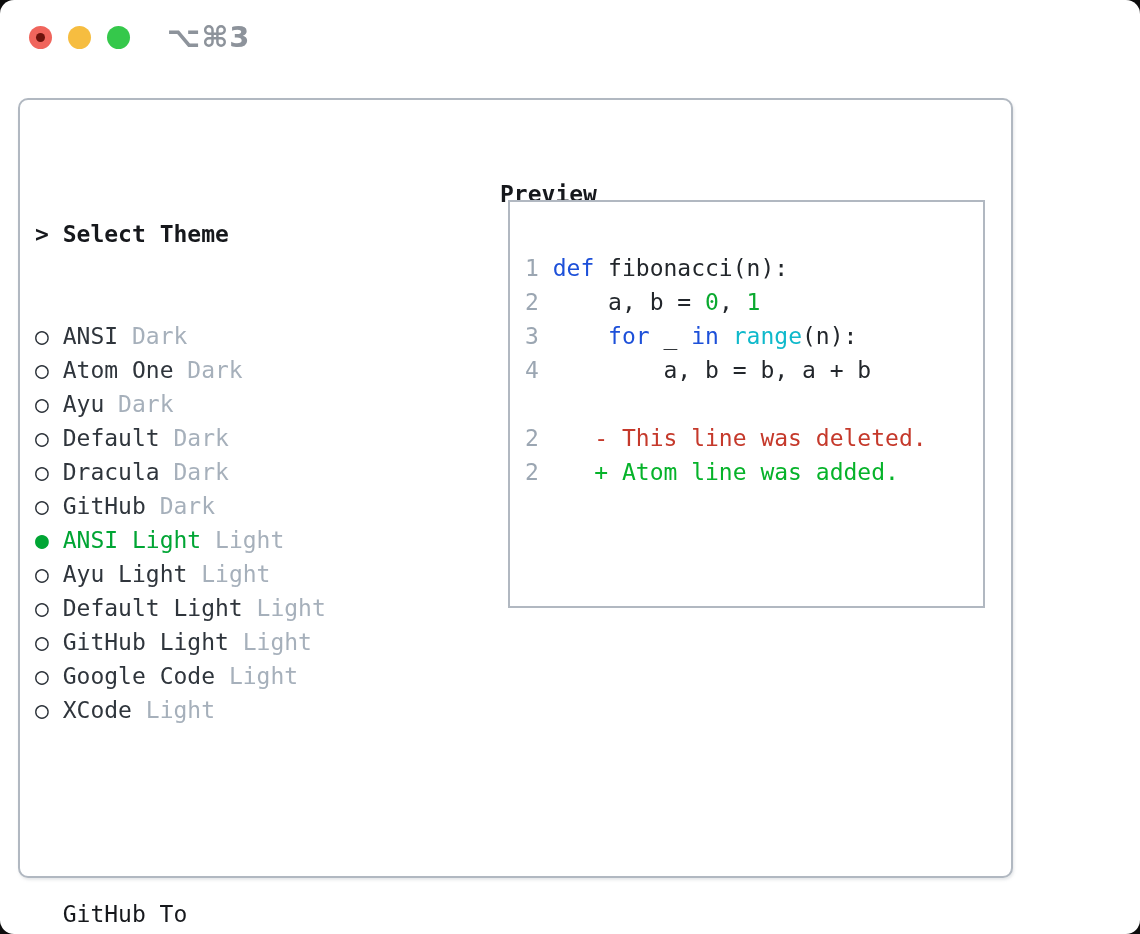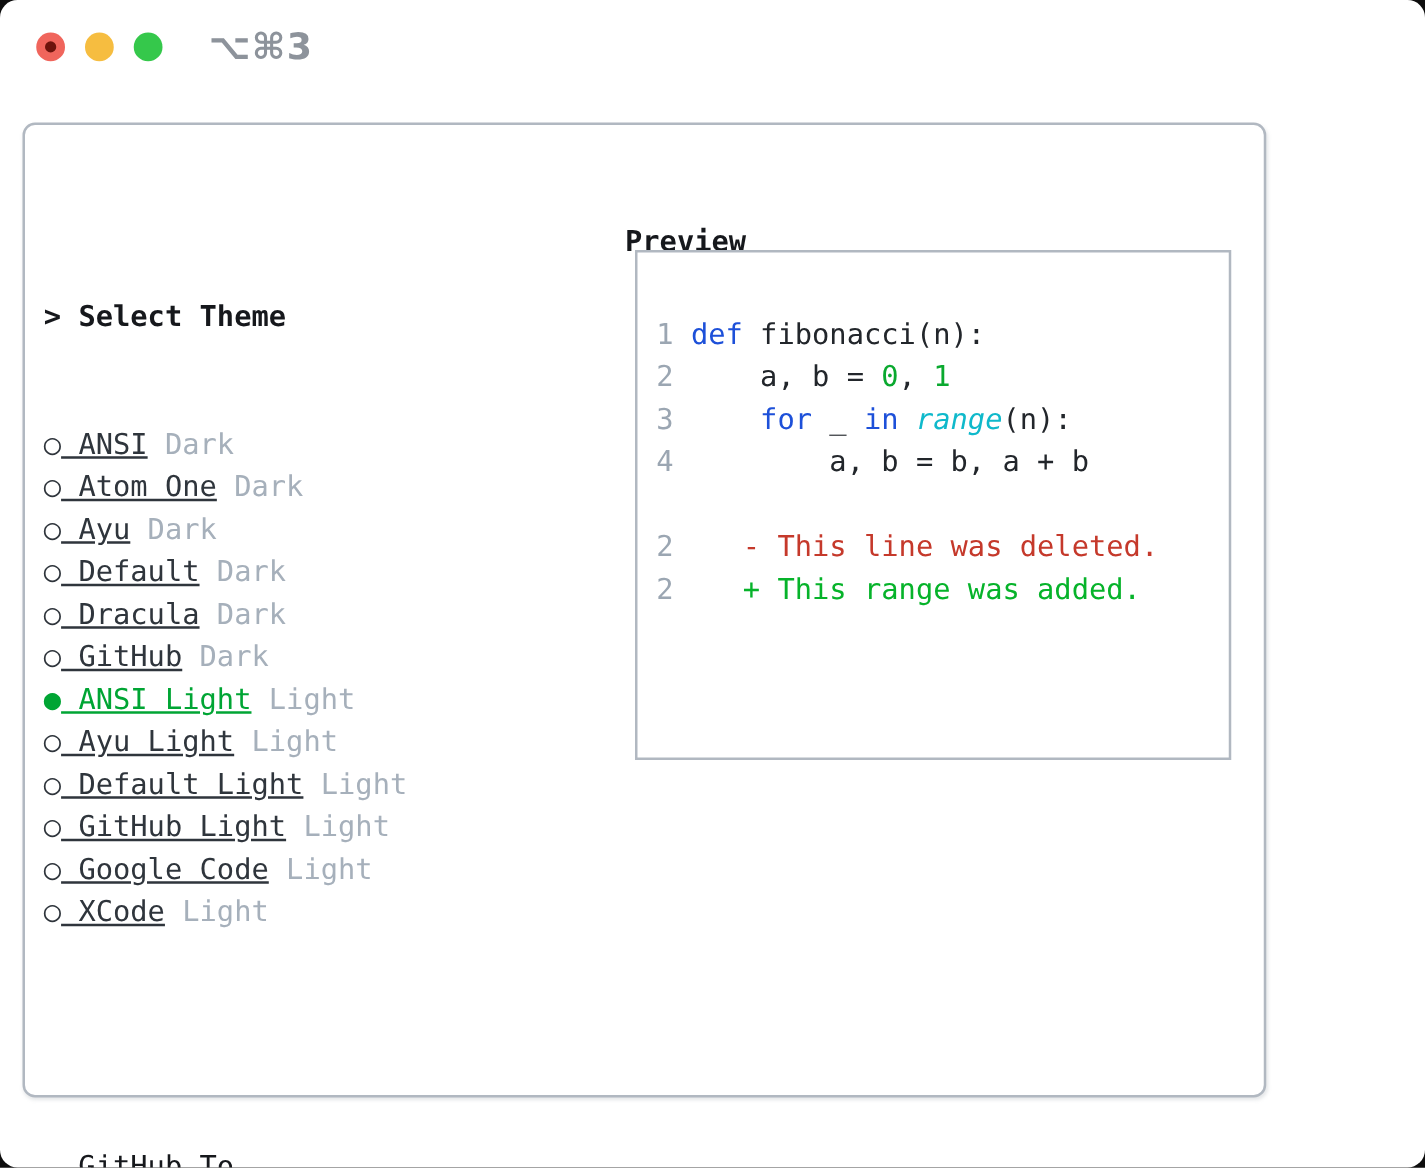--- a/index.html
+++ b/index.html
@@ -33,42 +33,42 @@
     position: absolute; left: 18px; top: 98px; width: 995px; height: 780px;
     border: 2px solid var(--window-border); border-radius: 10px; background: #fff;
     box-shadow: 1px 2px 3px rgba(150,158,168,.25);
   }
   .pane { position: absolute; font-size: 23px; line-height: 34px; white-space: pre; }
 
   .left-pane { left: 15px; top: 49px; }
   .row { white-space: pre; }
   .blank-line { height: 34px; }
 
-  .hdr { font-weight: bold; color: var(--text-strong); margin-top: 20px; }
+  .hdr { font-weight: bold; color: var(--text-strong); }
   .prompt { margin-right: 1ch; }
   .marker { color: var(--text-item); }
   .marker.sel { color: var(--accent-green); }
-  .tname { color: var(--text-item); text-decoration: underline; }
+  .tname { color: var(--text-item); }
   .tname.sel { color: var(--accent-green); }
   .tvariant { color: var(--text-muted); }
   .apply-hdr { color: var(--text-strong); padding-left: 2ch; }
 
   
   .preview-title { left: 480px; top: 49px; font-weight: bold; color: var(--text-strong); margin-top: 28px; }
   .preview-box {
     position: absolute; left: 488px; top: 100px; width: 477px; height: 408px;
     border: 2px solid var(--window-border); background: #fff;
     padding: 15px 11px 0 15px; overflow: hidden;
   }
   .code-line { font-size: 23px; line-height: 34px; white-space: pre; color: var(--code-plain); }
   .lineno { color: var(--lineno-gray); }
   .tok-plain   { color: var(--code-plain); }
   .tok-kw      { color: var(--code-keyword); }
   .tok-num     { color: var(--code-number); }
-  .tok-builtin { color: var(--code-builtin); font-style: italic; }
+  .tok-builtin { color: var(--code-builtin); }
   .tok-ctx     { color: var(--diff-context); }
   .tok-del     { color: var(--diff-deleted); }
   .tok-add     { color: var(--diff-added); }
 </style>
 </head>
 <body>
 
 <div class="screen">
 
   <div class="titlebar">
@@ -94,18 +94,18 @@
 
     <div class="preview-box">
       <div class="blank-line"></div>
       <div id="preview-code">
           <div class="code-line"><span class="lineno">1 </span><span class="tok-kw">def</span><span class="tok-plain"> fibonacci(n):</span></div>
           <div class="code-line"><span class="lineno">2 </span><span class="tok-plain">    a, b = </span><span class="tok-num">0</span><span class="tok-plain">, </span><span class="tok-num">1</span></div>
           <div class="code-line"><span class="lineno">3 </span><span class="tok-plain">    </span><span class="tok-kw">for</span><span class="tok-plain"> _ </span><span class="tok-kw">in</span><span class="tok-plain"> </span><span class="tok-builtin">range</span><span class="tok-plain">(n):</span></div>
           <div class="code-line"><span class="lineno">4 </span><span class="tok-plain">        a, b = b, a + b</span></div>
           <div class="blank-line"></div>
           <div class="code-line"><span class="lineno">2 </span><span class="tok-del">   - This line was deleted.</span></div>
-          <div class="code-line"><span class="lineno">2 </span><span class="tok-add">   + This range was added.</span></div>
+          <div class="code-line"><span class="lineno">2 </span><span class="tok-add">   + Atom line was added.</span></div>
         </div>
     </div>
 
   </div>
 </div>
 
 </body></html>

